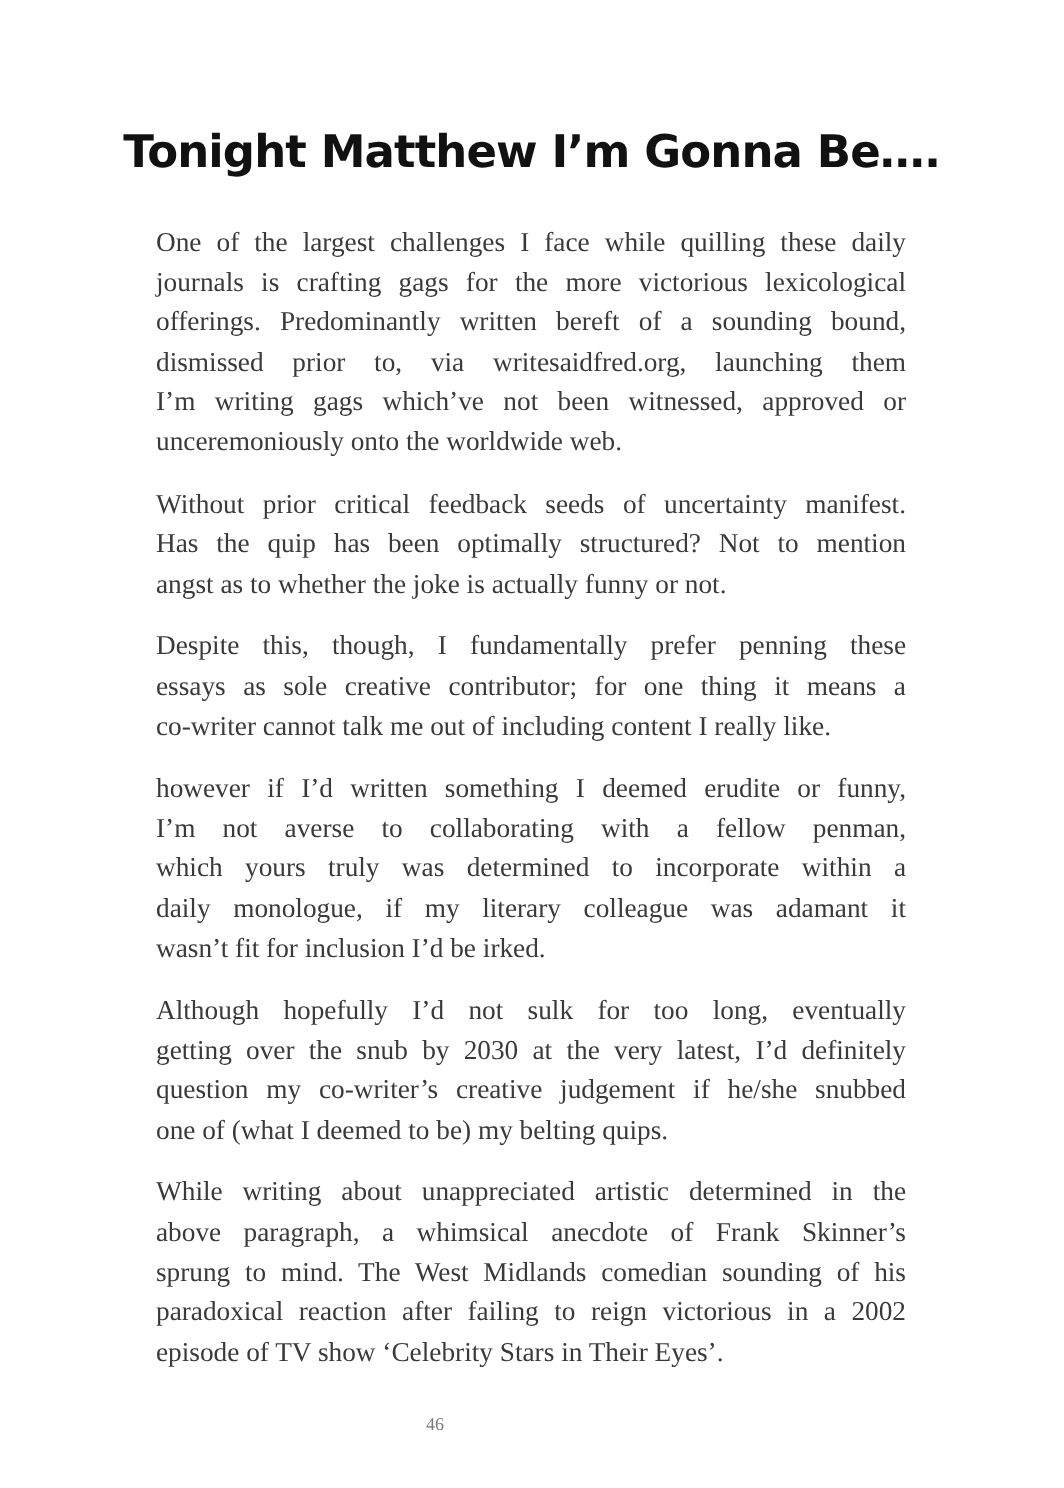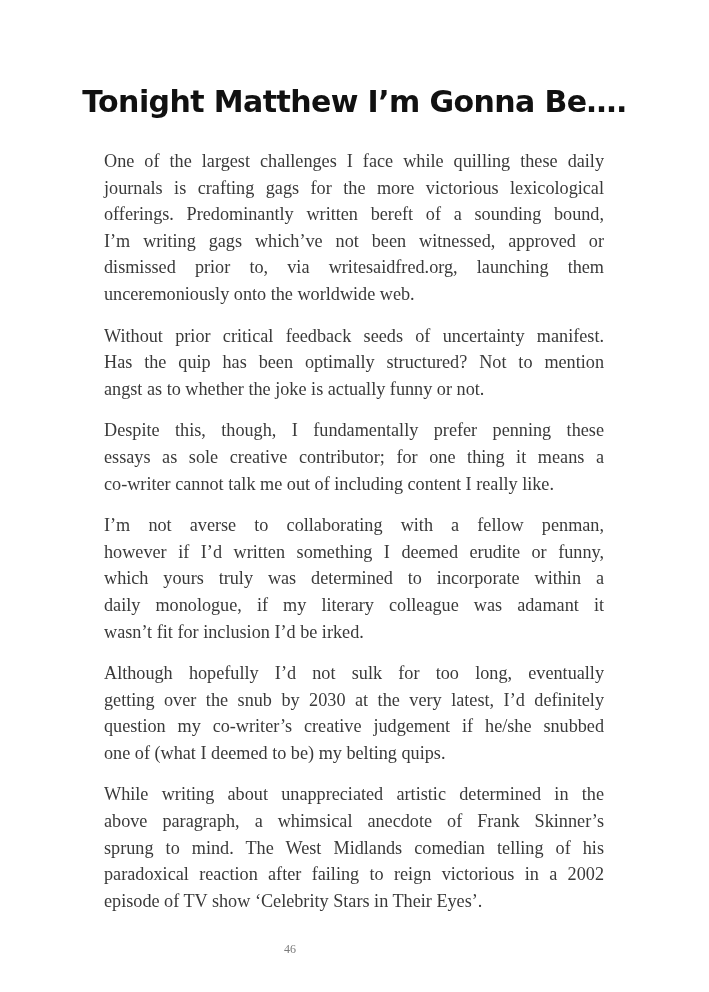--- a/index.html
+++ b/index.html
@@ -74,55 +74,55 @@
 
 <div class="page">
   <h1 class="title">Tonight Matthew I’m Gonna Be….</h1>
 
   <div class="body">
 
     <p class="para">
       <span class="line">One of the largest challenges I face while quilling these daily</span>
       <span class="line">journals is crafting gags for the more victorious lexicological</span>
       <span class="line">offerings. Predominantly written bereft of a sounding bound,</span>
+      <span class="line">dismissed prior to, via writesaidfred.org, launching them</span>
       <span class="line">I’m writing gags which’ve not been witnessed, approved or</span>
-      <span class="line">dismissed prior to, via writesaidfred.org, launching them</span>
       <span class="line last">unceremoniously onto the worldwide web.</span>
     </p>
 
     <p class="para">
       <span class="line">Without prior critical feedback seeds of uncertainty manifest.</span>
       <span class="line">Has the quip has been optimally structured? Not to mention</span>
       <span class="line last">angst as to whether the joke is actually funny or not.</span>
     </p>
 
     <p class="para">
       <span class="line">Despite this, though, I fundamentally prefer penning these</span>
       <span class="line">essays as sole creative contributor; for one thing it means a</span>
       <span class="line last">co-writer cannot talk me out of including content I really like.</span>
     </p>
 
     <p class="para">
+      <span class="line">however if I’d written something I deemed erudite or funny,</span>
       <span class="line">I’m not averse to collaborating with a fellow penman,</span>
-      <span class="line">however if I’d written something I deemed erudite or funny,</span>
       <span class="line">which yours truly was determined to incorporate within a</span>
       <span class="line">daily monologue, if my literary colleague was adamant it</span>
       <span class="line last">wasn’t fit for inclusion I’d be irked.</span>
     </p>
 
     <p class="para">
       <span class="line">Although hopefully I’d not sulk for too long, eventually</span>
       <span class="line">getting over the snub by 2030 at the very latest, I’d definitely</span>
       <span class="line">question my co-writer’s creative judgement if he/she snubbed</span>
       <span class="line last">one of (what I deemed to be) my belting quips.</span>
     </p>
 
     <p class="para">
       <span class="line">While writing about unappreciated artistic determined in the</span>
       <span class="line">above paragraph, a whimsical anecdote of Frank Skinner’s</span>
-      <span class="line">sprung to mind. The West Midlands comedian telling of his</span>
+      <span class="line">sprung to mind. The West Midlands comedian sounding of his</span>
       <span class="line">paradoxical reaction after failing to reign victorious in a 2002</span>
       <span class="line last">episode of TV show ‘Celebrity Stars in Their Eyes’.</span>
     </p>
   </div>
 
   <div class="page-number">46</div>
 </div>
 
 </body></html>

